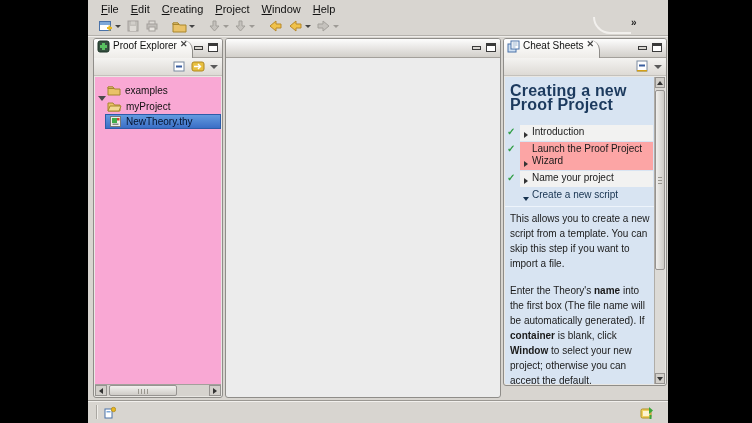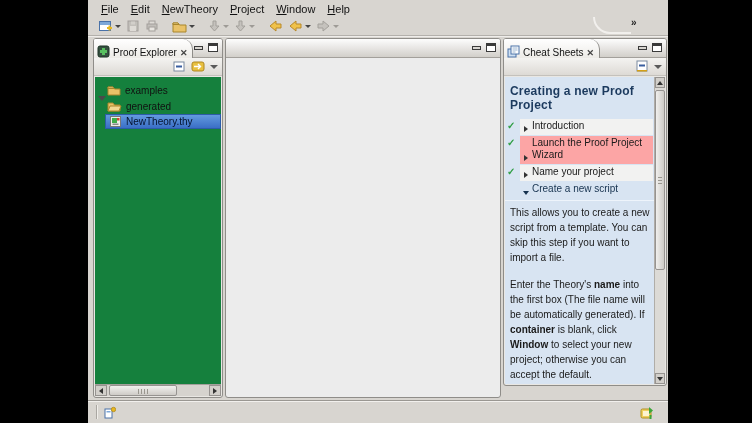--- a/index.html
+++ b/index.html
@@ -20,31 +20,31 @@
   .tbtn { height:17px; display:flex; align-items:center; padding:0 1px; margin-right:3px; }
   .grp { margin-right:11px; }
   .dd { width:0; height:0; border-left:3px solid transparent; border-right:3px solid transparent; border-top:3px solid #444; margin-left:2px; }
   .dd.dis { border-top-color:#9e9b96; }
   .persp-curve { position:absolute; left:505px; top:17px; width:38px; height:17px; border-bottom-left-radius:17px; border-left:2px solid #f2f0ed; border-bottom:2px solid #f2f0ed; }
   .overflow-chev { position:absolute; left:543px; top:17px; font-size:10px; font-weight:bold; color:#222; }
 
   
   .panel { position:absolute; border:1px solid #8f8d89; border-radius:3px; background:#e9e7e3; overflow:hidden; }
   .tabbar { position:absolute; left:0; right:0; top:0; height:19px; background:linear-gradient(#fdfdfd,#d2cfca); border-bottom:1px solid #a3a09b; }
-  .tab { display:inline-flex; align-items:flex-end; gap:3px; height:19px; padding:0 5px 0 3px; background:linear-gradient(#ffffff,#edebe7); border-right:1px solid #8f8d89; border-top-right-radius:10px; font-size:10px; color:#111; }
+  .tab { display:inline-flex; align-items:flex-start; gap:3px; height:19px; padding:0 5px 0 3px; background:linear-gradient(#ffffff,#edebe7); border-right:1px solid #8f8d89; border-top-right-radius:10px; font-size:10px; color:#111; }
   .minmax { position:absolute; right:4px; top:4px; display:flex; gap:5px; align-items:center; }
   .btn-min { width:9px; height:4px; border:1px solid #3a3a3a; background:#d8d5d0; }
   .btn-max { width:10px; height:9px; border:1px solid #3a3a3a; border-top:3px solid #3a3a3a; background:#fff; }
   .close-x { font-size:9px; font-weight:bold; color:#444; line-height:9px; }
   .viewbar { position:absolute; left:0; right:0; top:19px; height:18px; background:linear-gradient(#f4f3f1,#dddad5); border-bottom:1px solid #c4c1bc; display:flex; justify-content:flex-end; align-items:center; gap:5px; padding-right:4px; }
   .vmenu-tri { width:0; height:0; border-left:4px solid transparent; border-right:4px solid transparent; border-top:4px solid #5a5a5a; }
 
   
   #proof-panel { left:5px; top:38px; width:130px; height:360px; }
-  .tree { position:absolute; left:1px; right:1px; top:38px; bottom:13px; background:#15803d; overflow:hidden; }
+  .tree { position:absolute; left:1px; right:1px; top:38px; bottom:13px; background:#f9a8d4; overflow:hidden; }
   .trow { height:16px; display:flex; align-items:center; font-size:10px; color:#111; }
   .trow .exp { width:9px; margin-left:3px; }
   .tri-down-exp { width:0; height:0; border-left:4px solid transparent; border-right:4px solid transparent; border-top:5px solid #4a4a4a; }
   .trow.selected { margin-left:10px; height:15px; background:linear-gradient(#639bdf,#3a6ec6); border:1px solid #2d5ca8; padding-left:3px; color:#04122e;text-align:center; }
   .tlabel { margin-left:4px; white-space:nowrap; }
   .hscroll { position:absolute; left:1px; right:1px; bottom:1px; height:12px; background:#d6d3ce; border-top:1px solid #a3a09b; }
   .hs-btn { position:absolute; top:0; width:12px; height:11px; background:#d2cfca; border:1px solid #969390; display:flex; align-items:center; justify-content:center; }
   .hs-left { left:0; } .hs-right { right:0; }
   .tri-l { width:0;height:0;border-top:3px solid transparent;border-bottom:3px solid transparent;border-right:4px solid #333; }
   .tri-r2 { width:0;height:0;border-top:3px solid transparent;border-bottom:3px solid transparent;border-left:4px solid #333; }
@@ -52,21 +52,21 @@
   .hs-grip { position:absolute; left:50%; top:3px; width:10px; height:5px; margin-left:-5px;
              background:repeating-linear-gradient(90deg,#9a978f 0 1px,transparent 1px 3px); }
 
   
   #editor-panel { left:137px; top:38px; width:276px; height:360px; background:#ececec; }
   #editor-panel .content { position:absolute; left:1px; right:1px; top:20px; bottom:1px; background:#ececec; }
 
   
   #cheat-panel { left:415px; top:38px; width:164px; height:348px; }
   .cheat-content { position:absolute; left:1px; right:12px; top:38px; bottom:1px; background:#d8e4f2; overflow:hidden; }
-  .cheat-title { font-size:12px; font-weight:bold; color:#1c3a5e; line-height:14px; padding:7px 4px 7px 5px; letter-spacing:.2px; }
+  .cheat-title { font-size:16px; font-weight:bold; color:#1c3a5e; line-height:14px; padding:7px 4px 13px 5px; letter-spacing:.2px; }
   .steps { padding:0 1px 0 2px; }
   .step { display:flex; align-items:flex-start; font-size:10px; line-height:12px; color:#1a1a1a; margin-bottom:1px; }
   .step .chk { width:13px; color:#2f9e44; font-weight:bold; font-size:10px; padding-top:1px; flex:none; }
   .step .sbody { flex:1; display:flex; align-items:flex-end; background:#f2f2f1; padding:1px 2px 3px 2px; }
   .step .sbody.gray { background:#fca5a5; }
   .step .sbody.current { background:transparent; font-weight:normal; color:#16324f; }
   .tri-step-r { flex:none; width:0; height:0; border-top:3px solid transparent; border-bottom:3px solid transparent; border-left:4px solid #333; margin:3px 4px 0 2px; }
   .tri-step-d { flex:none; width:0; height:0; border-left:3px solid transparent; border-right:3px solid transparent; border-top:4px solid #16324f; margin:4px 3px 0 1px; }
   .paras { border-top:1px solid #eef4fb; margin-top:2px; padding:4px 2px 0 5px; }
   .para { font-size:10px; line-height:15px; color:#1a1a1a; margin-bottom:12px; width:140px; }
@@ -90,21 +90,21 @@
 </style>
 </head>
 <body>
 
 <div id="stage">
   <div id="win">
 
     <div class="menubar">
       <span class="menu-item">File</span>
       <span class="menu-item">Edit</span>
-      <span class="menu-item">NewTheory</span>
+      <span class="menu-item">Creating</span>
       <span class="menu-item">Project</span>
       <span class="menu-item">Window</span>
       <span class="menu-item">Help</span>
     </div>
 
     <div class="toolbar">
       <span class="tbtn">
         <span class="icon">
           <svg width="15" height="14">
               <rect x="1.5" y="2.5" width="11" height="9" fill="#fff" stroke="#4a72a8"></rect>
@@ -232,21 +232,21 @@
           <span class="tlabel">examples</span>
         </div>
         <div class="trow">
           <span class="exp"><span class="tri-down-exp"></span></span>
           <span class="icon">
             <svg width="15" height="12">
                 <path d="M1 3 h5 l1.5 2 H13 v6 H1 z" fill="#e9c268" stroke="#a8862c"></path>
                 <path d="M3 6 h11 l-2 5 H1 z" fill="#f2d892" stroke="#a8862c"></path>
               </svg>
           </span>
-          <span class="tlabel">generated</span>
+          <span class="tlabel">myProject</span>
         </div>
         <div class="trow selected">
           <span class="icon">
             <svg width="13" height="13">
                 <rect x="1.5" y="1.5" width="10" height="10" fill="#efefe8" stroke="#777"></rect>
                 <rect x="3" y="3" width="5" height="5" fill="#3fae4a"></rect>
                 <rect x="8" y="3" width="2.5" height="2.5" fill="#d04030"></rect>
                 <rect x="3.5" y="8.5" width="6" height="1.5" fill="#888"></rect>
               </svg>
           </span>

